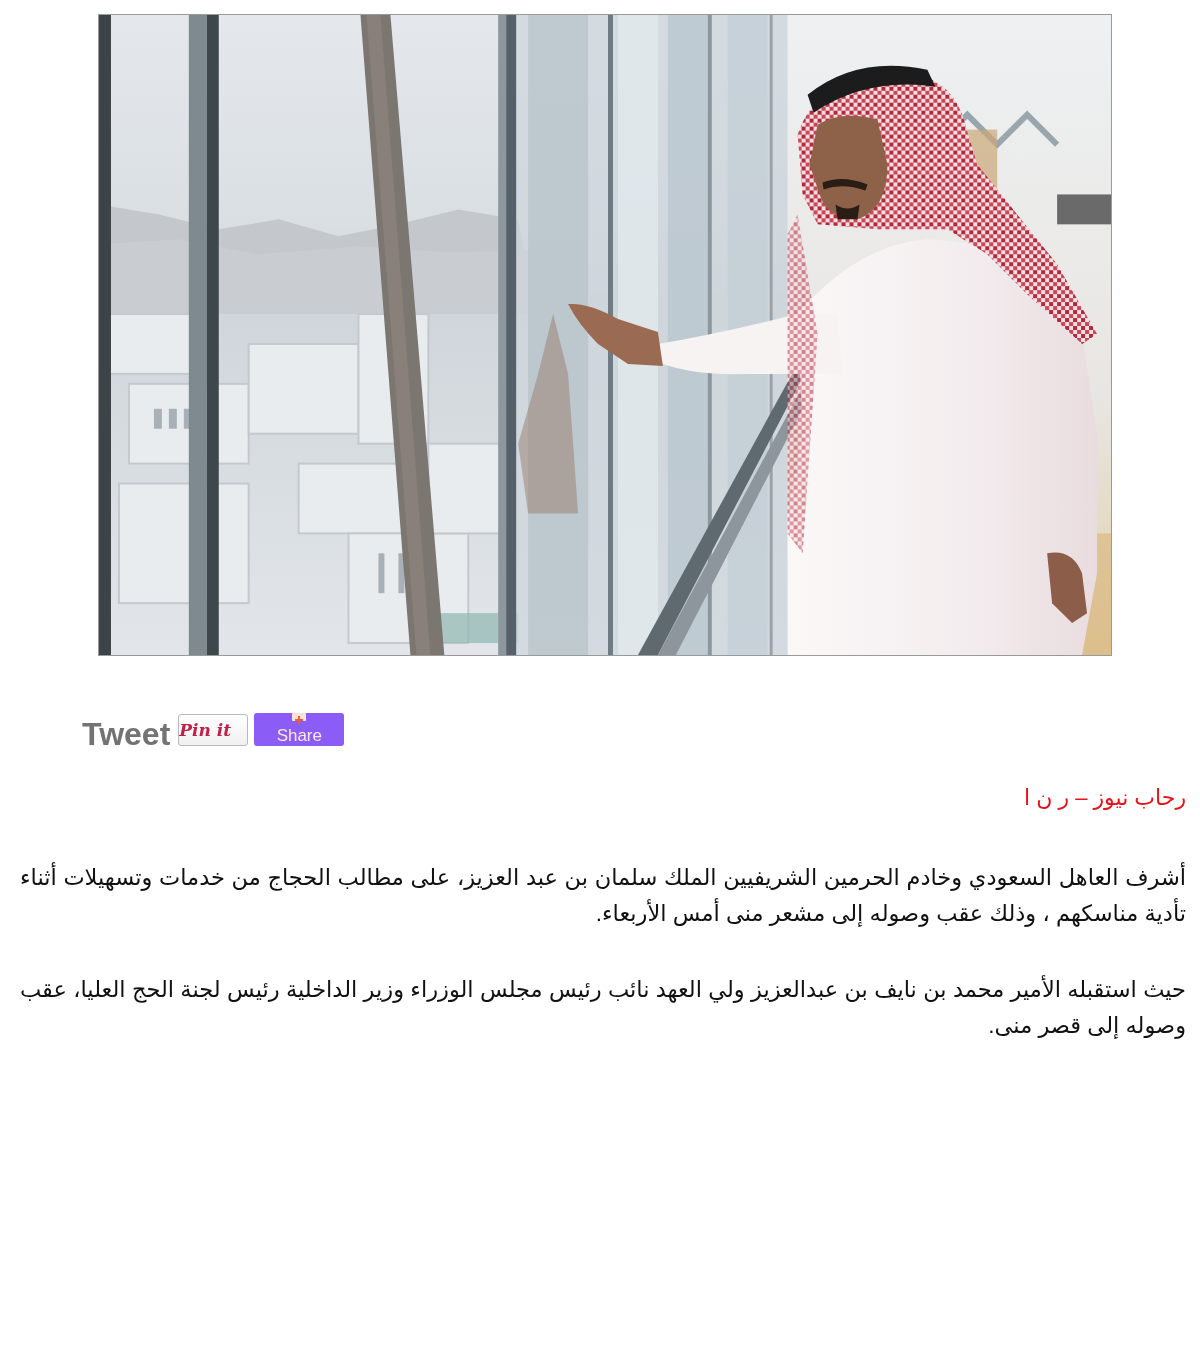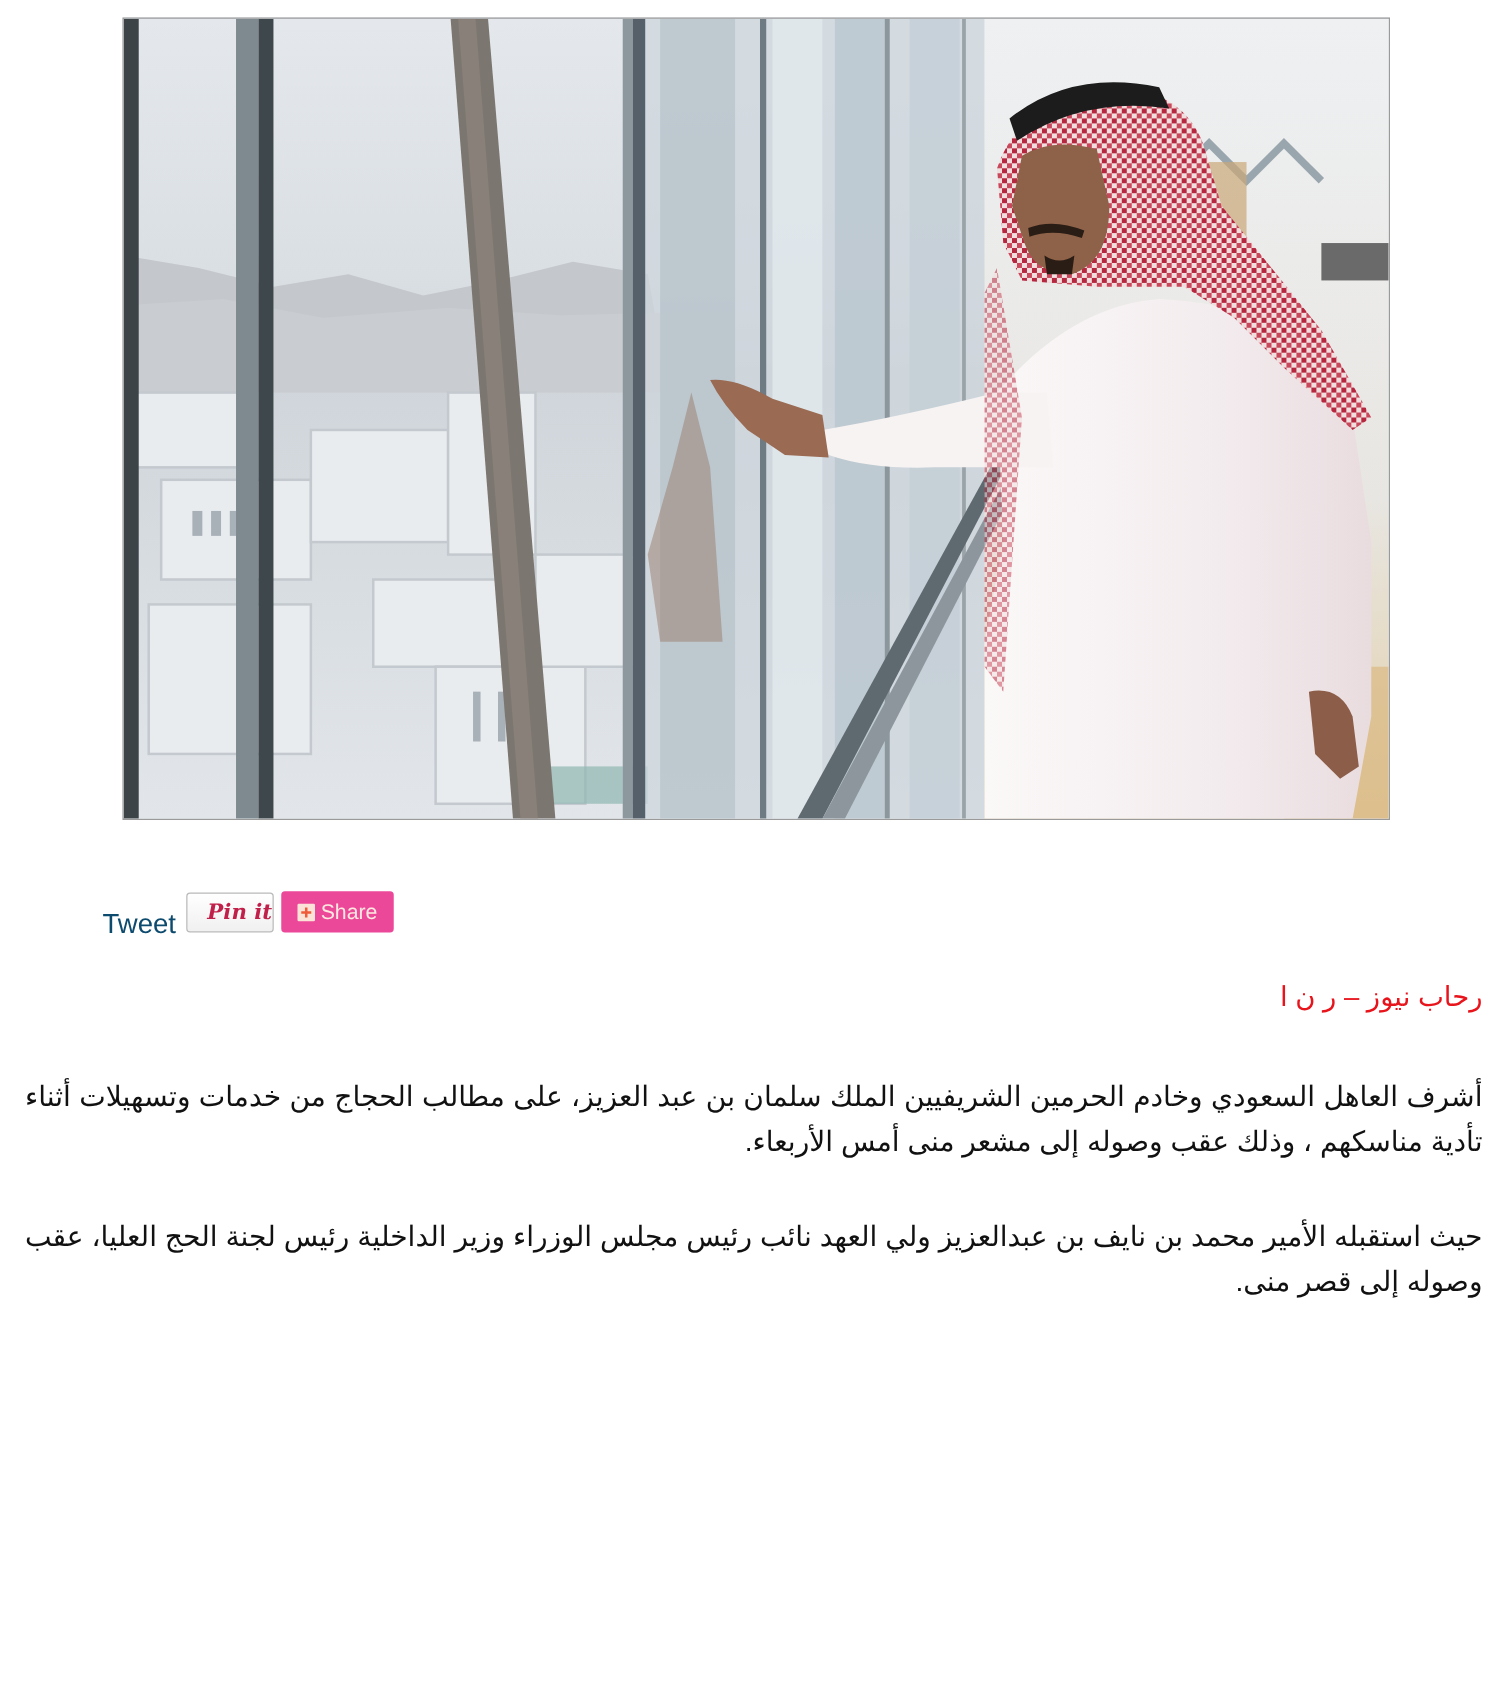--- a/index.html
+++ b/index.html
@@ -4,28 +4,28 @@
 <style>
   html, body { margin: 0; padding: 0; background: #ffffff; }
   body { width: 1200px; height: 1356px; position: relative; overflow: hidden;
          font-family: "Liberation Sans", "DejaVu Sans", sans-serif; color: #111; }
 
   .photo { position: absolute; left: 98px; top: 14px; width: 1014px; height: 642px;
            border: 1px solid #9a9a9a; box-sizing: border-box; overflow: hidden; background: #dfe4e8; }
   .photo svg { display: block; width: 100%; height: 100%; }
 
   .share-bar { position: absolute; left: 82px; top: 710px; height: 40px; display: flex; align-items: flex-end; gap: 6px; }
-  .tweet { font-weight: normal; font-size: 22px; color: #0c4a6e; line-height: 1; padding-bottom: 0; margin-right: 2px; cursor: pointer; }
+  .tweet { font-weight: bold; font-size: 32px; color: #737373; line-height: 1; padding-bottom: 0; margin-right: 2px; cursor: pointer; }
   .pin-btn { width: 70px; height: 32px; box-sizing: border-box; border: 1px solid #b9b9b9; border-radius: 3px;
-             background: linear-gradient(#ffffff, #f0f0f0); display: flex; align-items: center; justify-content: flex-end;
+             background: linear-gradient(#ffffff, #f0f0f0); display: flex; align-items: center; justify-content: flex-start;
              font-family: "DejaVu Serif", serif; font-style: italic; font-weight: bold; font-size: 17px; color: #c0204a;
              margin-bottom: 4px; cursor: pointer; }
-  .share-btn { width: 90px; height: 33px; box-sizing: border-box; border-radius: 3px; background: #ec4899;
+  .share-btn { width: 90px; height: 33px; box-sizing: border-box; border-radius: 3px; background: #8b5cf6;
                display: flex; align-items: center; justify-content: center; gap: 5px; color: #ffe8e0;
-               font-size: 17px; margin-bottom: 4px; cursor: pointer; }
+               font-size: 17px; margin-bottom: 4px; cursor: pointer; flex-direction: column; }
   .share-icon { width: 14px; height: 14px; background: #fbe3d8; position: relative; border-radius: 1px; }
   .share-icon::before { content: ""; position: absolute; left: 6px; top: 3px; width: 2px; height: 8px; background: #ef5c38; }
   .share-icon::after { content: ""; position: absolute; left: 3px; top: 6px; width: 8px; height: 2px; background: #ef5c38; }
 
   .article { position: absolute; left: 20px; right: 14px; top: 776px; direction: rtl; text-align: right; }
   .source { color: #e8141c; font-weight: normal; font-size: 22px; margin: 0 0 0 0; line-height: 44px; }
   .para { font-size: 22.5px; line-height: 36px; margin: 0; color: #111; text-align: justify; text-align-last: right; }
   .p1 { margin-top: 40px; }
   .p2 { margin-top: 40px; }
   .p3 { margin-top: 38px; }

